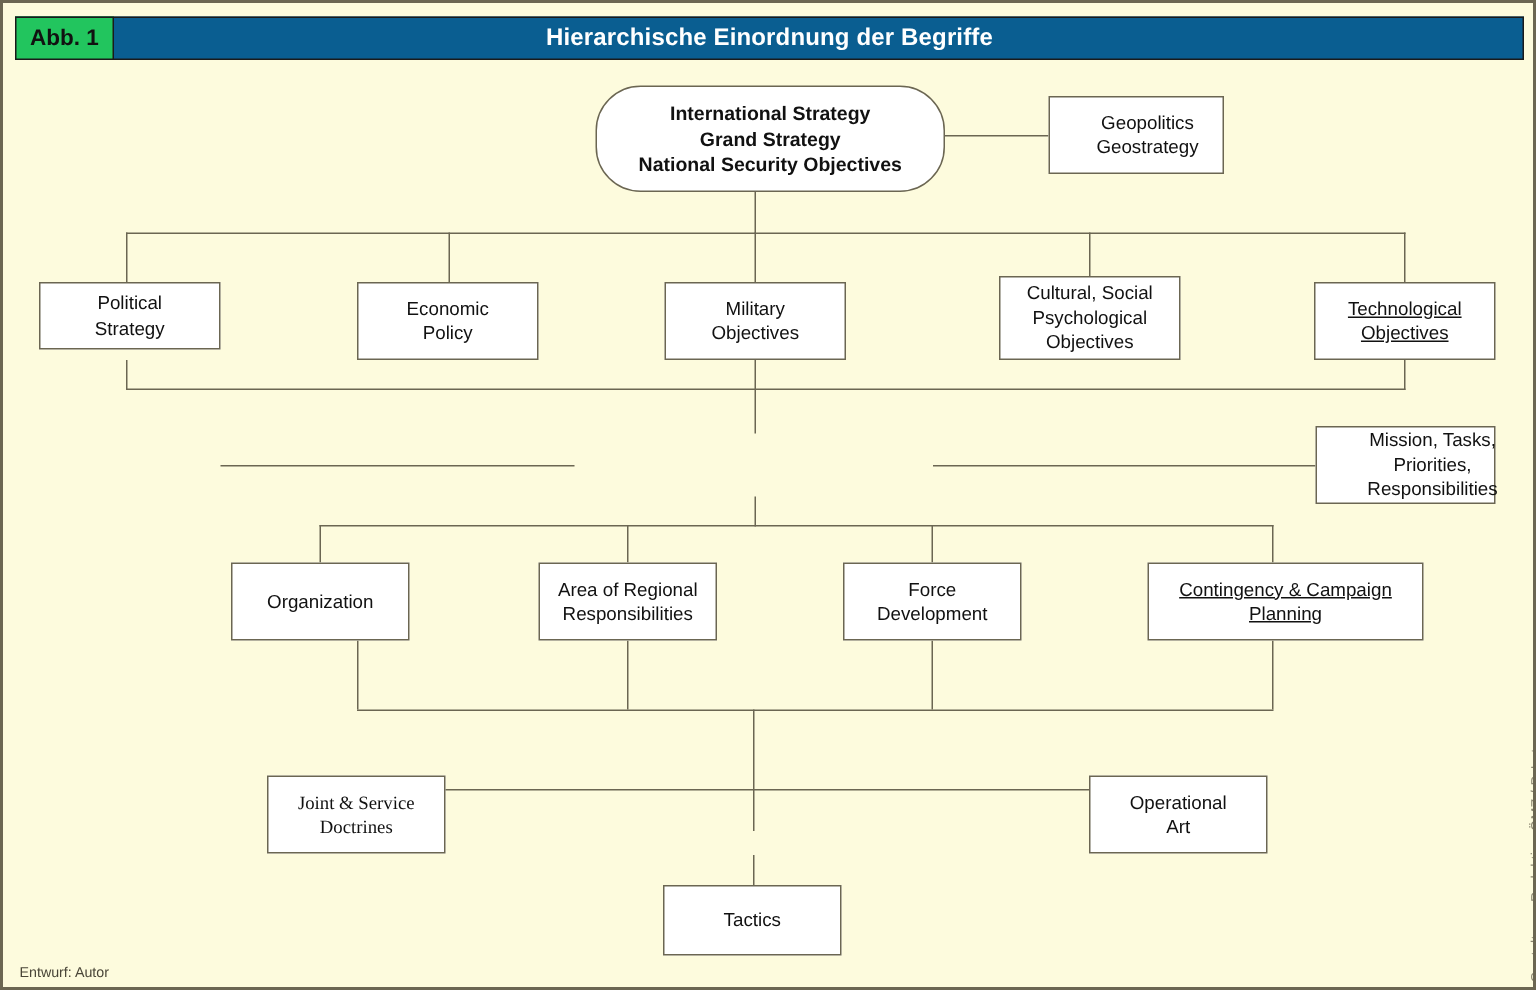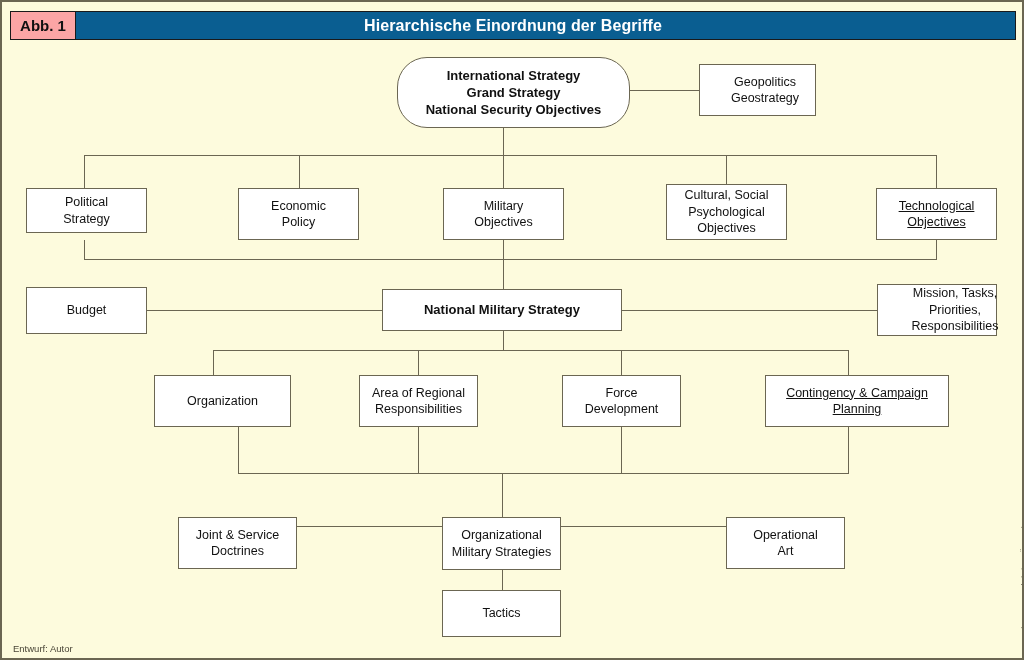--- a/index.html
+++ b/index.html
@@ -45,21 +45,21 @@
     font-weight: bold;
     letter-spacing: 0.1px;
     white-space: nowrap;
   }
   .fig-label {
     position: absolute;
     left: 8px;
     top: 9px;
     width: 66px;
     height: 29px;
-    background: #fca5a5;
+    background: #22c55e;
     border: 1px solid #1a1a1a;
     box-sizing: border-box;
     display: flex;
     align-items: center;
     justify-content: center;
     font-size: 15px;
     font-weight: bold;
     color: #111111;
     z-index: 3;
   }
@@ -198,62 +198,52 @@
     <span class="lines">Cultural, Social
 Psychological
 Objectives</span>
   </div>
 
   <div class="node" style="left:874px; top:186px; width:121px; height:52px;text-decoration:underline;">
     <span class="lines">Technological
 Objectives</span>
   </div>
 
-  <div class="node" style="left:24px; top:285px; width:121px; height:47px;">
-    <span class="lines">Budget</span>
-  </div>
-
-  <div class="node bold" style="left:380px; top:287px; width:240px; height:42px;">
-    <span class="lines">National Military Strategy</span>
-  </div>
+
 
   <div class="node" style="left:875px; top:282px; width:120px; height:52px;padding-left:40px;">
     <span class="lines">Mission, Tasks,
 Priorities,
 Responsibilities</span>
   </div>
 
-  <div class="node" style="left:152px; top:373px; width:137px; height:52px;">
+  <div class="node" style="left:152px; top:373px; width:119px; height:52px;">
     <span class="lines">Organization</span>
   </div>
 
   <div class="node" style="left:357px; top:373px; width:119px; height:52px;">
     <span class="lines">Area of Regional
 Responsibilities</span>
   </div>
 
   <div class="node" style="left:560px; top:373px; width:119px; height:52px;">
     <span class="lines">Force
 Development</span>
   </div>
 
   <div class="node" style="left:763px; top:373px; width:184px; height:52px;text-decoration:underline;">
     <span class="lines">Contingency &amp; Campaign
 Planning</span>
   </div>
 
-  <div class="node" style="left:176px; top:515px; width:119px; height:52px;">
+  <div class="node" style="left:176px; top:515px; width:119px; height:52px;font-family:Liberation Serif, serif;">
     <span class="lines">Joint &amp; Service
 Doctrines</span>
   </div>
 
-  <div class="node" style="left:440px; top:515px; width:119px; height:53px;">
-    <span class="lines">Organizational
-Military Strategies</span>
-  </div>
 
   <div class="node" style="left:440px; top:588px; width:119px; height:47px;">
     <span class="lines">Tactics</span>
   </div>
 
   <div class="node" style="left:724px; top:515px; width:119px; height:52px;">
     <span class="lines">Operational
 Art</span>
   </div>
 

